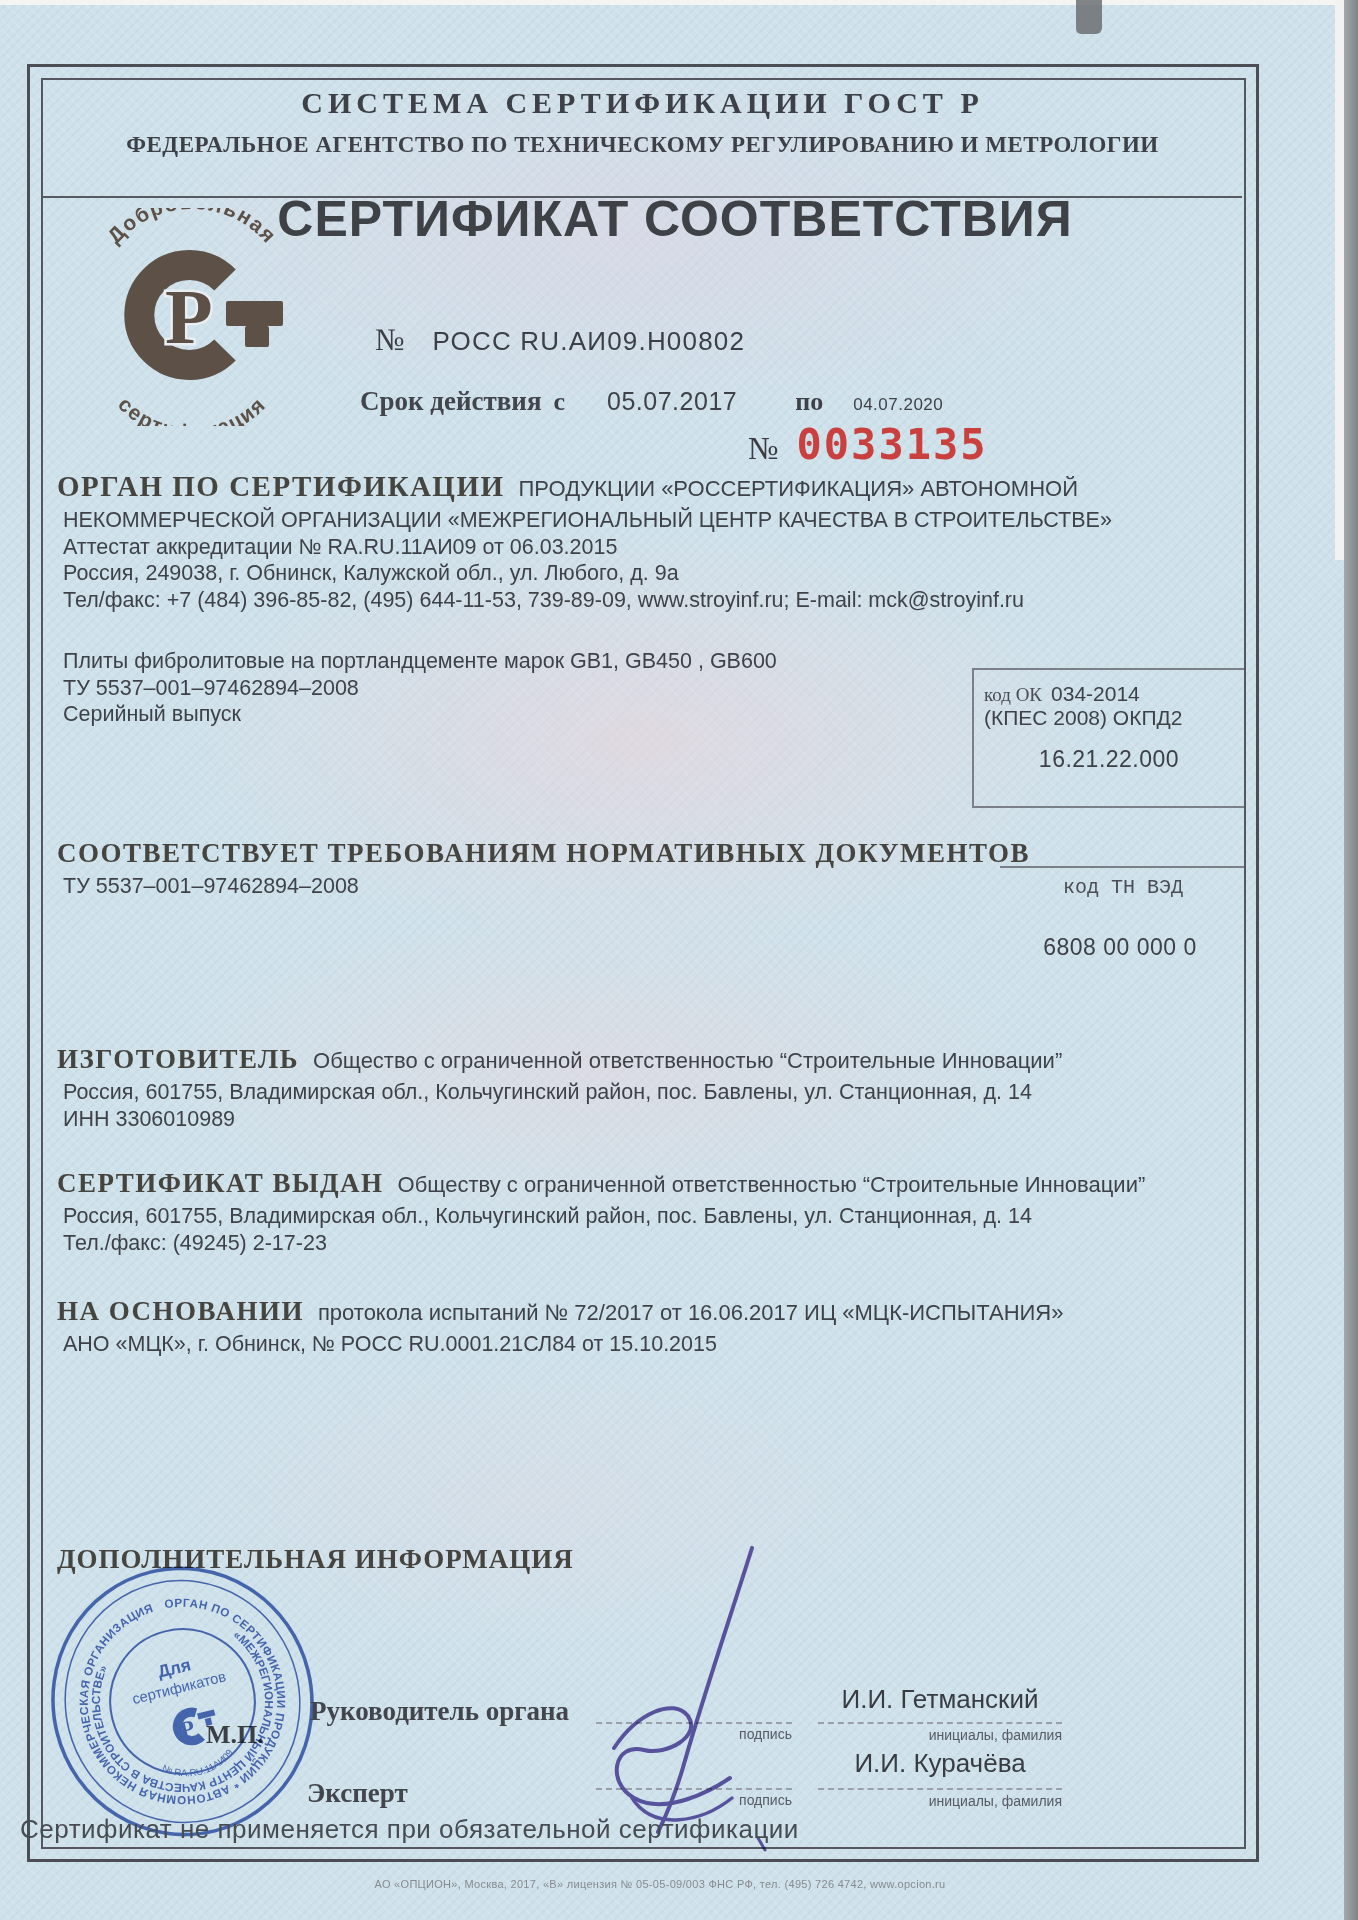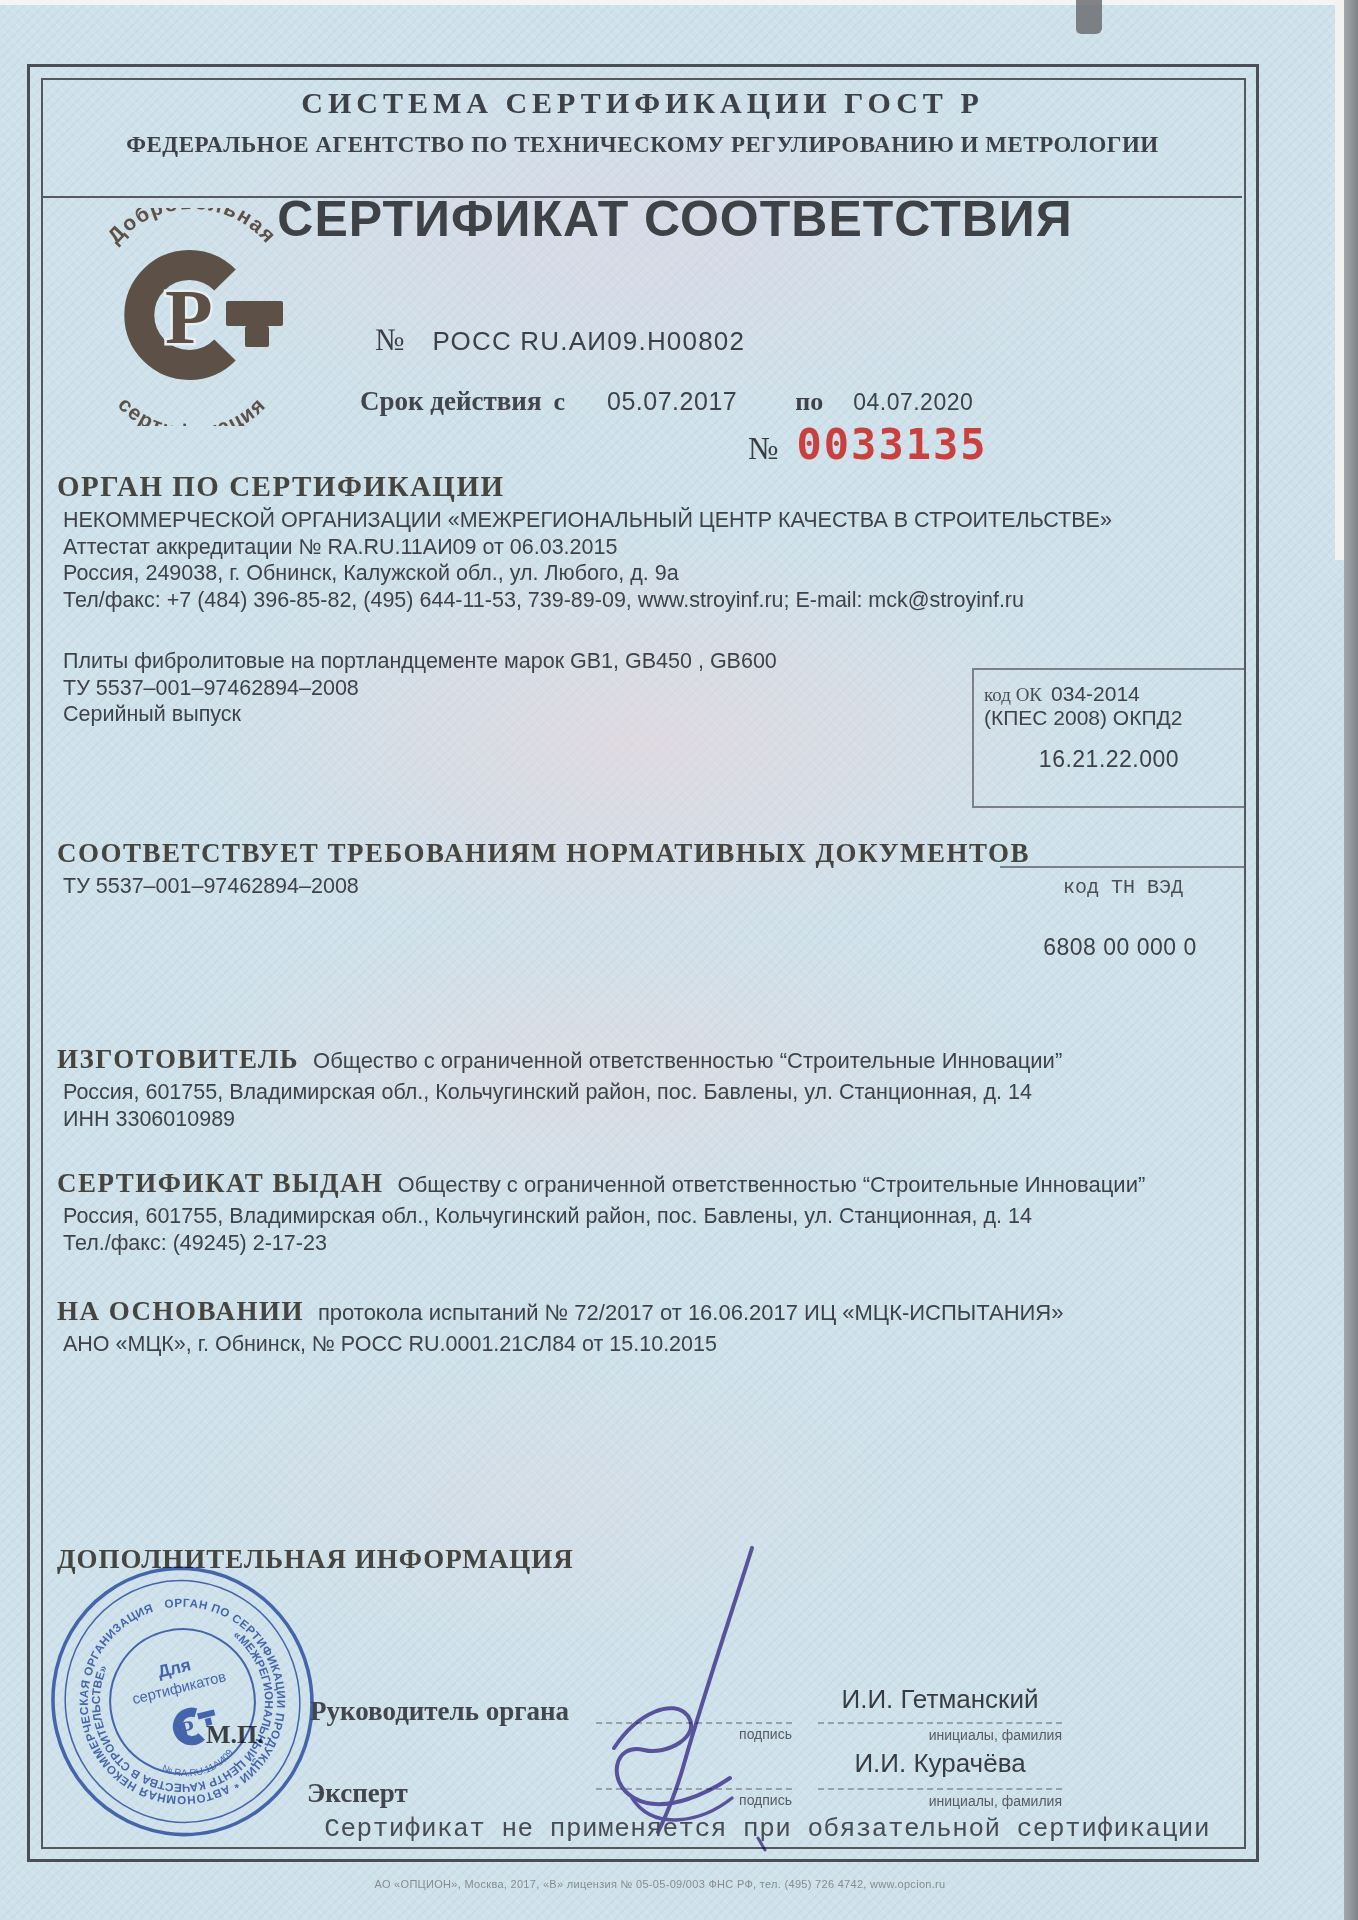--- a/index.html
+++ b/index.html
@@ -29,21 +29,21 @@
     font-weight:bold; font-size:50px; letter-spacing:1px; color:#3e4145;}
   
   .cert-no-row{left:375px; top:322px; display:flex; align-items:baseline; gap:28px;}
   .cert-no-label{font-family:"Liberation Serif", serif; font-size:31px; color:#3b3e44;}
   .cert-no-value{font-size:26px; letter-spacing:1.2px; color:#3c4046;}
   .validity-row{left:360px; top:386px; display:flex; align-items:baseline;}
   .validity-label{font-family:"Liberation Serif", serif; font-weight:bold; font-size:27px; color:#42454b;}
   .v-from{margin-left:12px; font-family:"Liberation Serif", serif; font-weight:bold; font-size:26px;}
   .v-date1{margin-left:42px; font-size:25px; letter-spacing:.5px;}
   .v-to{margin-left:58px; font-family:"Liberation Serif", serif; font-weight:bold; font-size:26px;}
-  .v-date2{margin-left:30px; font-size:23px; letter-spacing:.5px;}
+  .v-date2{margin-left:30px; font-size:17px; letter-spacing:.5px;}
   .form-no{left:748px; top:420px; display:flex; align-items:baseline; gap:18px;}
   .form-no-label{font-family:"Liberation Serif", serif; font-size:32px; color:#3a3d42;}
   .form-no-digits{font-family:"DejaVu Sans Mono", monospace; font-weight:bold; font-size:42px;
     letter-spacing:2px; color:#c9403f;}
   
   .sec{width:1185px;}
   .sec-row{display:flex; align-items:baseline; gap:14px;}
   .sec-h{font-family:"Liberation Serif", serif; font-weight:bold; letter-spacing:1.5px; color:#45443f; white-space:nowrap;}
   .h29{font-size:29px;} .h27{font-size:27px;}
   .sec-inline{font-size:22px; color:#3e4248;}
@@ -79,22 +79,22 @@
   .cap-sign1{left:596px; top:1726px; width:196px;}
   .cap-init1{left:818px; top:1727px; width:244px;}
   .cap-sign2{left:596px; top:1792px; width:196px;}
   .cap-init2{left:818px; top:1793px; width:244px;}
   .sig-name{font-size:26px; color:#383c42; text-align:center;}
   .name1{left:818px; top:1684px; width:244px;}
   .name2{left:818px; top:1748px; width:244px;}
   .mp-mark{left:206px; top:1720px; font-family:"Liberation Serif", serif; font-weight:bold;
     font-size:26px; color:#3a3e45;}
   
-  .footer-note{left:20px; top:1814px; width:1190px; text-align:right;
-    font-family:Liberation Mono, monospace; font-size:26px; letter-spacing:.5px; color:#474b52;}
+  .footer-note{left:20px; top:1814px; width:1190px; text-align:left;
+    font-family:Liberation Sans, sans-serif; font-size:26px; letter-spacing:.5px; color:#474b52;}
   .footer-print{left:280px; top:1878px; width:760px; text-align:center; font-size:11px;
     letter-spacing:.3px; color:#878b90;}
   
   .logo-svg{left:75px; top:208px; width:235px; height:218px;}
   .stamp-svg{left:40px; top:1556px; width:285px; height:292px; opacity:.82; mix-blend-mode:multiply;}
   .sig-svg{left:560px; top:1540px; width:280px; height:312px; opacity:.88; mix-blend-mode:multiply;}
   
   .edge-strip{right:0; top:0; width:14px; height:100%;
     background:linear-gradient(to right,#a3a8ab,#7d8488);}
   .white-sliver{right:14px; top:0; width:9px; height:560px; background:#f2f3f1;}
@@ -153,20 +153,21 @@
   </div>
 
   <div class="abs form-no">
     <span class="form-no-label">№</span>
     <span class="form-no-digits">0033135</span>
   </div>
 
   <div class="abs sec org">
     <div class="sec-row">
       <span class="sec-h h29">ОРГАН ПО СЕРТИФИКАЦИИ</span>
+      <span class="sec-inline">ПРОДУКЦИИ «РОССЕРТИФИКАЦИЯ» АВТОНОМНОЙ</span>
     </div>
     <div class="sec-lines">
       <div>НЕКОММЕРЧЕСКОЙ ОРГАНИЗАЦИИ «МЕЖРЕГИОНАЛЬНЫЙ ЦЕНТР КАЧЕСТВА В СТРОИТЕЛЬСТВЕ»</div>
       <div>Аттестат аккредитации № RA.RU.11АИ09 от 06.03.2015</div>
       <div>Россия, 249038, г. Обнинск, Калужской обл., ул. Любого, д. 9а</div>
       <div>Тел/факс: +7 (484) 396-85-82, (495) 644-11-53, 739-89-09, www.stroyinf.ru; E-mail: mck@stroyinf.ru</div>
     </div>
   </div>
 
   <div class="abs sec product">

